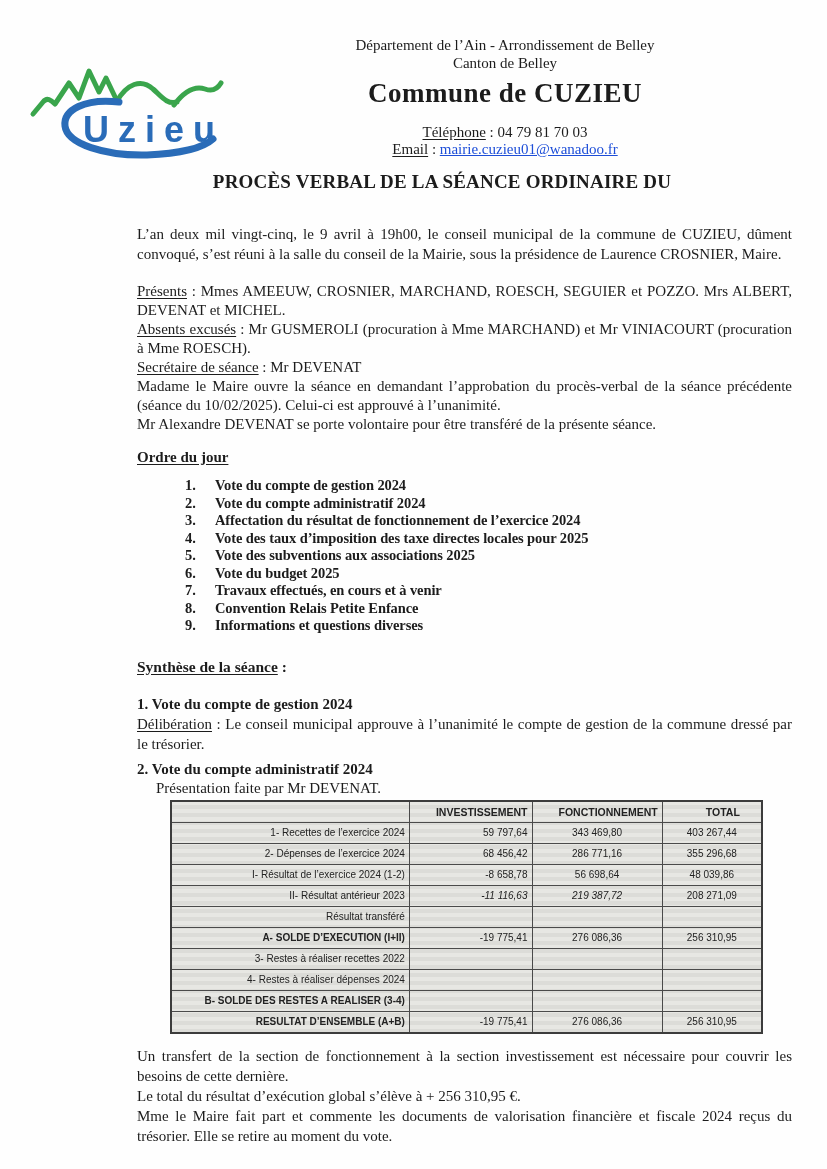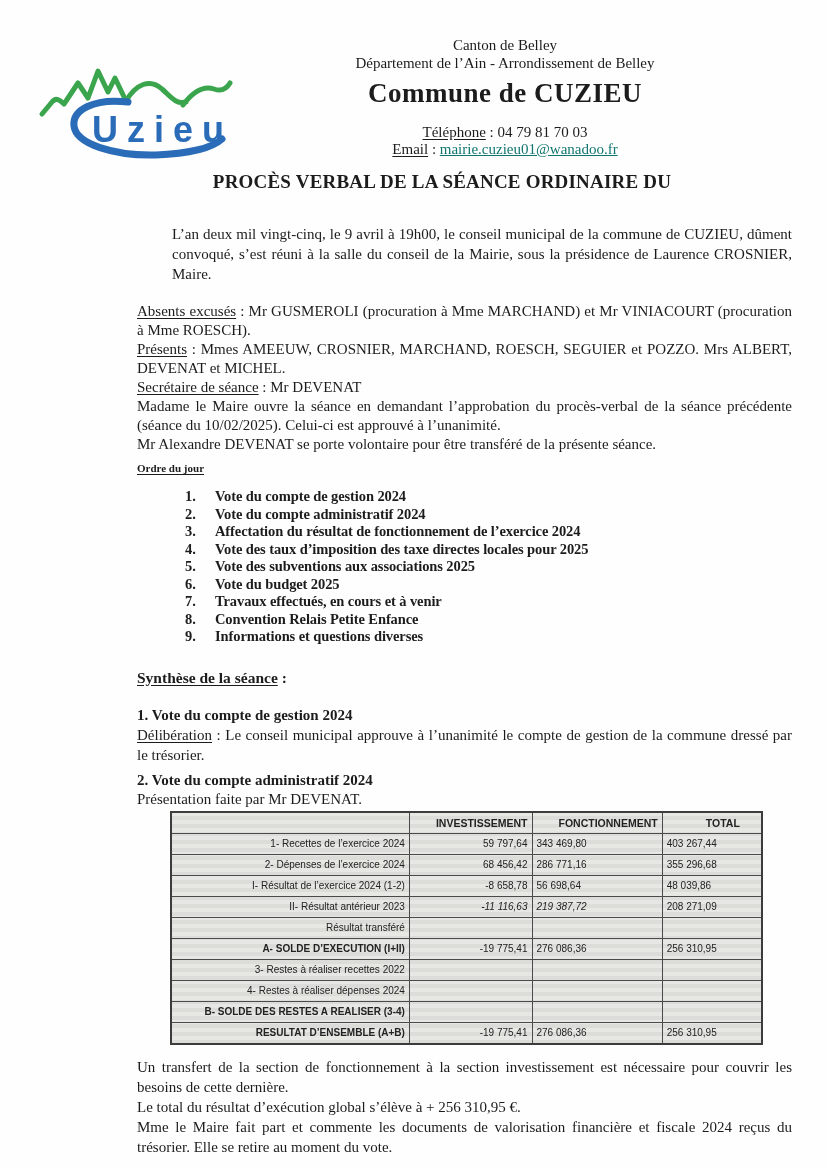--- a/index.html
+++ b/index.html
@@ -7,70 +7,70 @@
   .page {
     position:relative;
     width:827px; height:1169px;
     margin:0 auto;
     background:#fefefe;
     font-family:"Liberation Serif", serif;
     color:#1c1c1c;
     overflow:hidden;
   }
   
-  .logo { position:absolute; left:36px; top:52px; width:200px; height:112px; }
+  .logo { position:absolute; left:27px; top:52px; width:200px; height:112px; }
   .org-block {
     position:absolute; left:285px; top:36px; width:440px;
     text-align:center; line-height:18px; font-size:15px;
   }
   .org-block .commune { font-size:27px; font-weight:bold; line-height:30px; margin-top:6px; letter-spacing:.5px; }
   .contact { margin-top:16px; font-size:15px; line-height:17px; }
   .u { text-decoration:underline; text-underline-offset:2px; }
-  a.email-link { color:#0f766e; text-decoration:underline; cursor:pointer; }
+  a.email-link { color:#1d4ed8; text-decoration:underline; cursor:pointer; }
   
   .doc-title {
     position:absolute; left:92px; top:170px; width:700px;
     text-align:center; font-weight:bold; font-size:19px; line-height:23px;
     letter-spacing:.2px;
   }
   
   .content {
     position:absolute; left:137px; top:224px; width:655px;
     font-size:15px; line-height:20px;
   }
   .content p.just { text-align:justify; }
-  .intro { margin-bottom:18px;margin-left:35px; }
+  .intro { margin-bottom:18px; }
   .attendance p { line-height:19px; }
   .bold { font-weight:bold; }
-  .agenda-heading { margin-top:4px; font-size:11px; }
+  .agenda-heading { margin-top:13px; font-size:15px; }
   .agenda-list { margin-top:10px; margin-left:48px; }
   .agenda-item { font-weight:bold; font-size:14.5px; line-height:17.5px; letter-spacing:-.1px; }
   .agenda-item .num { display:inline-block; width:30px; }
   .synth-heading { margin-top:22px; font-size:15.5px; }
   .sec-title { margin-top:18px; font-weight:bold; font-size:15px; line-height:19px; }
   .sec-title.t2 { margin-top:6px; }
   .delib { line-height:20px; }
-  .present-line { line-height:19px; }
+  .present-line { line-height:19px;margin-left:19px; }
   
   table.fin {
     margin:2px 0 0 33px;
     width:593px;
     border-collapse:collapse;
     font-family:"Liberation Sans", sans-serif;
     font-size:10px;
     color:#222;
     background:
       repeating-linear-gradient(180deg, #e7e7e3 0 4px, #dcdcd8 4px 8px);
     border:2px solid #3c3c3c;
   }
   table.fin td, table.fin th { border:1px solid #4a4a4a; padding:0 4px; height:14px; white-space:nowrap; overflow:hidden; }
   table.fin tr.hdr th { height:20px; font-weight:bold; font-size:10.5px; text-align:center;padding-left:26px; }
   td.lbl { text-align:right; width:251px; }
   td.num { text-align:right; width:112px; }
-  td.num2 { text-align:left; width:115px; }
+  td.num2 { text-align:center; width:115px; }
   tr.key td { font-weight:bold; }
   tr.key td.num, tr.key td.num2 { font-weight:normal; }
   tr.ital td.num, tr.ital td.fonc { font-style:italic; }
   
   .after p { line-height:20px; }
   .after .p1 { margin-top:12px; }
   .after .p2 { margin-top:0; }
   .after .p3 { margin-top:0; }
 </style>
 </head>
@@ -81,40 +81,40 @@
   <div class="logo">
     <svg viewBox="0 0 200 112" width="200" height="112">
       <path d="M6 62 L16 50 C20 45 24 48 28 52 L42 31 L52 46 L62 19 L72 40 L79 26 L90 49" fill="none" stroke="#3aa54c" stroke-width="5" stroke-linecap="round" stroke-linejoin="round"></path>
       <path d="M90 49 C100 32 114 26 126 37 C134 44 140 53 150 50 M147 53 C156 41 166 33 178 37 C186 40 191 36 194 31" fill="none" stroke="#3aa54c" stroke-width="5" stroke-linecap="round" stroke-linejoin="round"></path>
       <path d="M92 50 C58 46 36 58 38 74 C40 92 78 104 120 103 C152 102 176 96 186 87" fill="none" stroke="#2a6cb8" stroke-width="7" stroke-linecap="round"></path>
       <text x="56" y="90" fill="#2a6cb8" font-family="Liberation Sans, sans-serif" font-size="36" font-weight="600" letter-spacing="9">Uzieu</text>
     </svg>
   </div>
 
   <div class="org-block">
+    <div>Département de l’Ain - Arrondissement de Belley</div>
     <div>Canton de Belley</div>
-    <div>Département de l’Ain - Arrondissement de Belley</div>
     <div class="commune">Commune de CUZIEU</div>
     <div class="contact">
       <div><span class="u">Téléphone</span><span> : 04 79 81 70 03</span></div>
       <div><span class="u">Email</span><span> : </span><a class="email-link">mairie.cuzieu01@wanadoo.fr</a></div>
     </div>
   </div>
 
   <div class="doc-title">
     <div>PROCÈS VERBAL DE LA SÉANCE ORDINAIRE DU</div>
   </div>
 
   <div class="content">
 
     <p class="intro just">L’an deux mil vingt-cinq, le 9 avril à 19h00, le conseil municipal de la commune de CUZIEU, dûment convoqué, s’est réuni à la salle du conseil de la Mairie, sous la présidence de Laurence CROSNIER, Maire.</p>
 
     <div class="attendance">
+      <p class="just"><span class="u">Présents</span><span> : Mmes AMEEUW, CROSNIER, MARCHAND, ROESCH, SEGUIER et POZZO. Mrs ALBERT, DEVENAT et MICHEL.</span></p>
       <p class="just"><span class="u">Absents excusés</span><span> : Mr GUSMEROLI (procuration à Mme MARCHAND) et Mr VINIACOURT (procuration à Mme ROESCH).</span></p>
-      <p class="just"><span class="u">Présents</span><span> : Mmes AMEEUW, CROSNIER, MARCHAND, ROESCH, SEGUIER et POZZO. Mrs ALBERT, DEVENAT et MICHEL.</span></p>
       <p><span class="u">Secrétaire de séance</span><span> :  Mr DEVENAT</span></p>
       <p class="just">Madame le Maire ouvre la séance en demandant l’approbation du procès-verbal de la séance précédente (séance du 10/02/2025). Celui-ci est approuvé à l’unanimité.</p>
       <p>Mr Alexandre DEVENAT se porte volontaire pour être transféré de la présente séance.</p>
     </div>
 
     <p class="agenda-heading bold u">Ordre du jour</p>
 
     <div class="agenda-list">
       <div class="agenda-item"><span class="num">1.</span><span>Vote du compte de gestion 2024</span></div>
       <div class="agenda-item"><span class="num">2.</span><span>Vote du compte administratif 2024</span></div>

